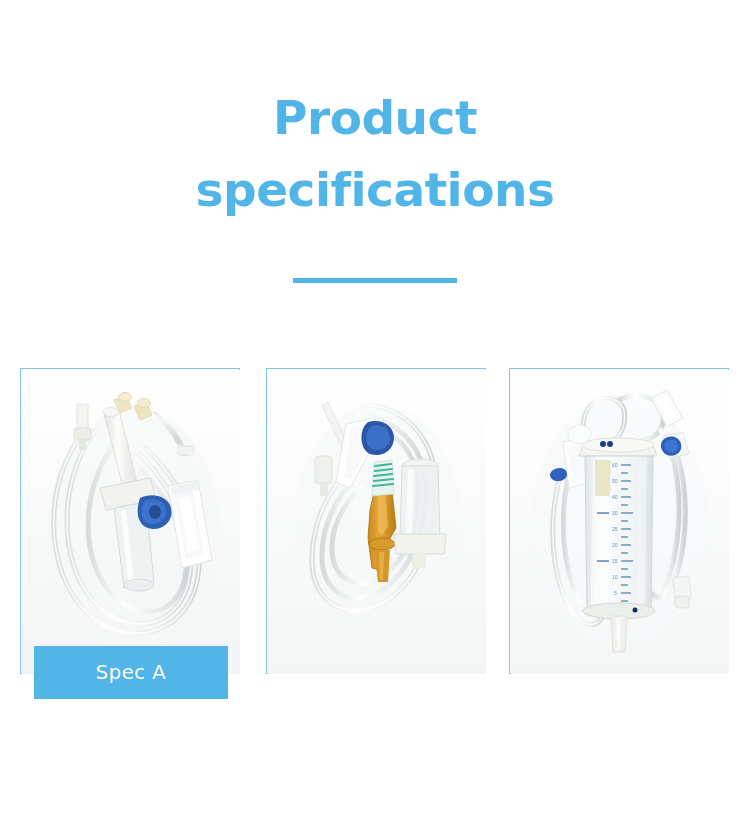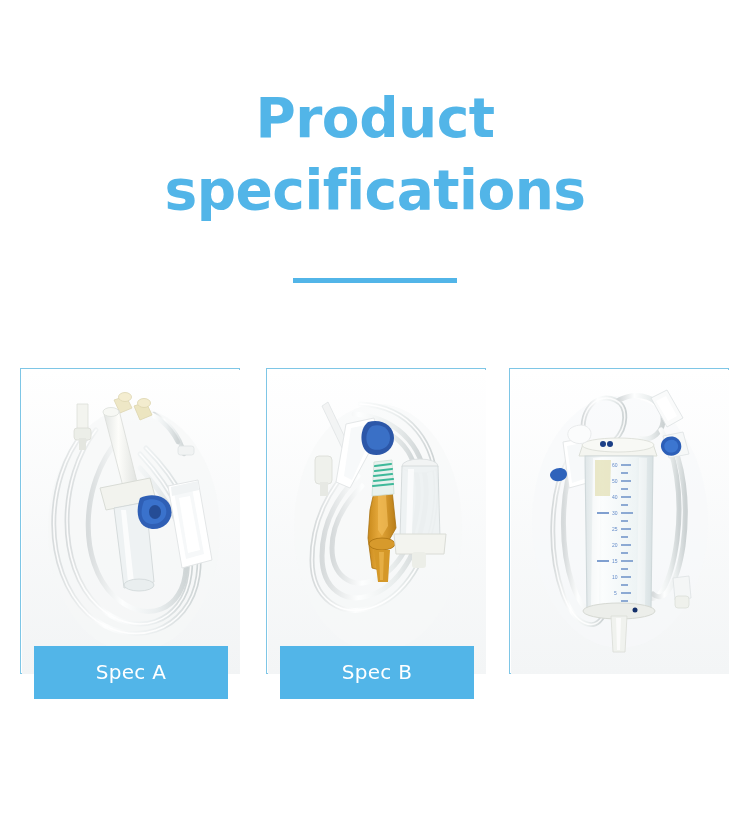--- a/index.html
+++ b/index.html
@@ -24,21 +24,21 @@
     height: 330px;
   }
   .page-title {
     position: absolute;
     top: 82px;
     left: 0;
     width: 750px;
     text-align: center;
     color: #52b5e8;
     font-family: "DejaVu Sans", sans-serif;
-    font-size: 55px;
+    font-size: 47px;
     font-weight: bold;
     line-height: 72px;
     letter-spacing: -0.5px;
     white-space: pre-line;
   }
   .title-divider {
     position: absolute;
     top: 278px;
     left: 293px;
     width: 164px;
@@ -259,21 +259,20 @@
 
         <g>
           <ellipse cx="152" cy="96" rx="18" ry="7" fill="#f2f4f4" stroke="#dadfe0" stroke-width="0.9"></ellipse>
           <path d="M134,96 L170,96 L172,168 L132,168 Z" fill="#eef2f3" stroke="#d4dadb" stroke-width="1" opacity="0.92"></path>
           <path d="M140,99 L146,99 L144,165 L138,165 Z" fill="#ffffff" opacity="0.7"></path>
           <path d="M126,164 L178,164 L176,184 L128,184 Z" fill="#f3f4ef" stroke="#dadcd6" stroke-width="1"></path>
           <rect x="144" y="182" width="14" height="16" rx="3" fill="#eceee8"></rect>
         </g>
       </svg>
     </div>
-    <div class="card-label">Spec B</div>
   </div>
 
   <div class="card c3">
     <div class="photo">
       <svg viewBox="0 0 218 304" xmlns="http://www.w3.org/2000/svg">
         <defs>
           <linearGradient id="tubeC" x1="0" y1="0" x2="1" y2="0">
             <stop offset="0" stop-color="#d6dadb"></stop>
             <stop offset="0.35" stop-color="#fdfefe"></stop>
             <stop offset="0.7" stop-color="#eaeeee"></stop>

